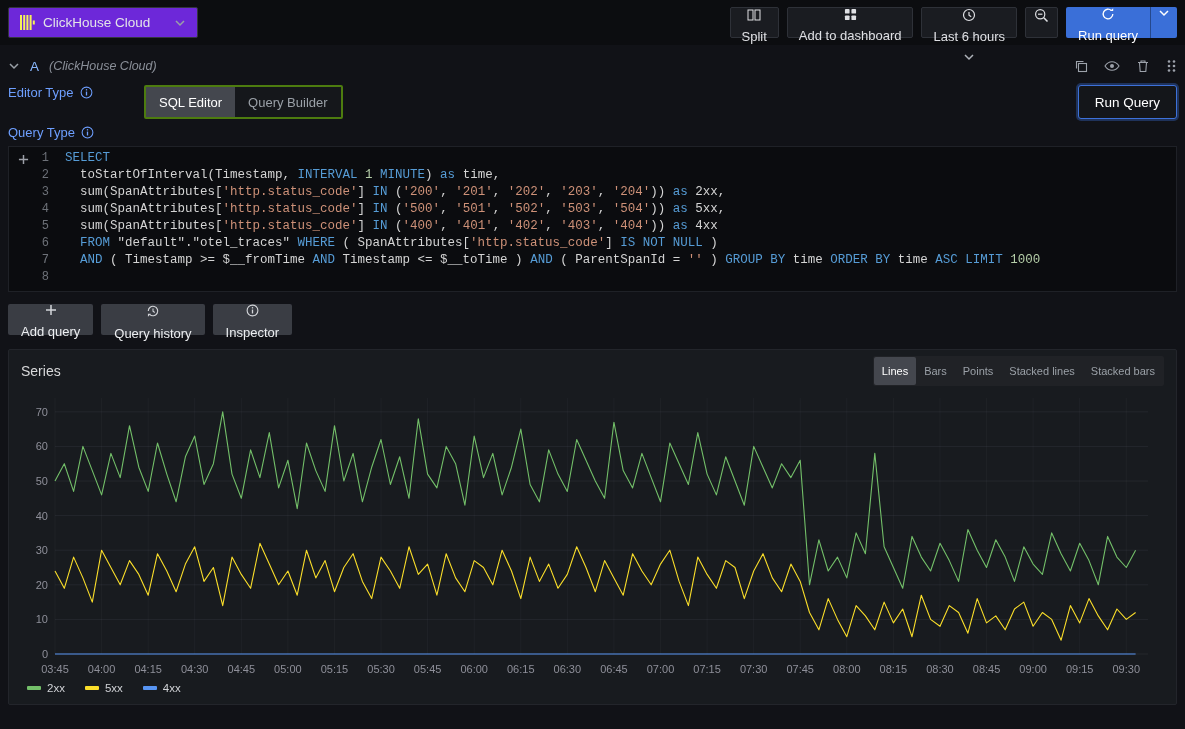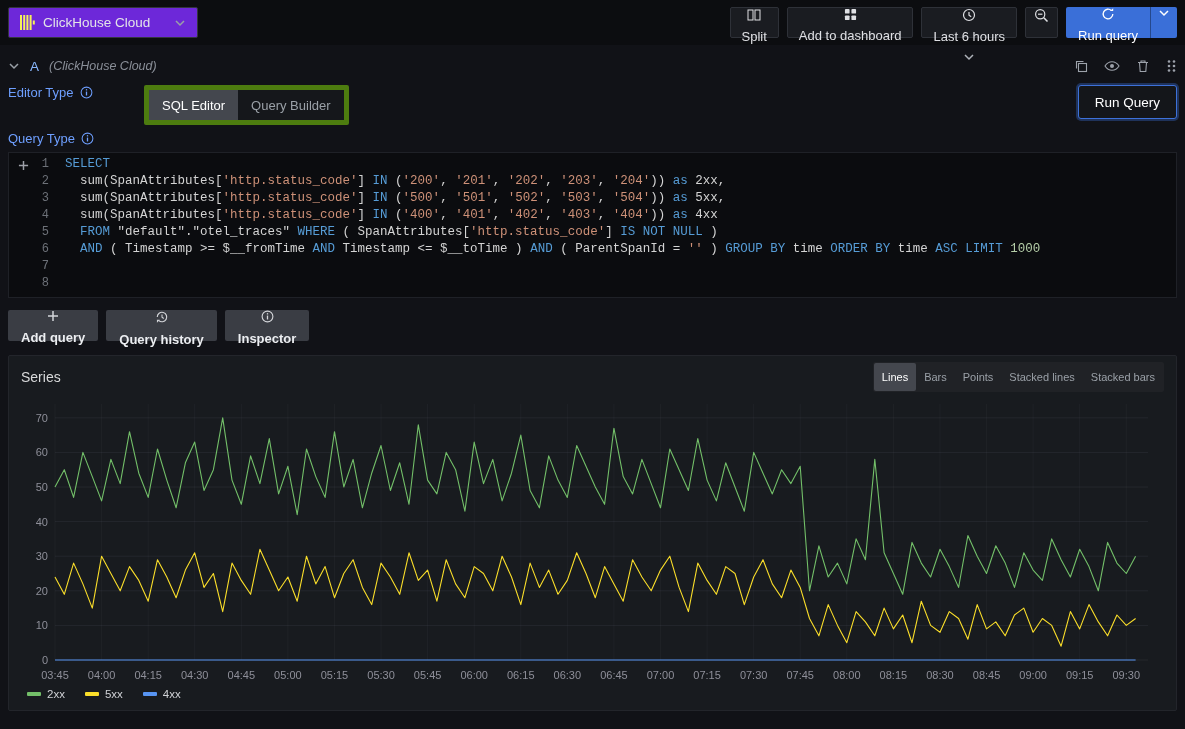--- a/index.html
+++ b/index.html
@@ -49,21 +49,21 @@
   .q-hint { font-style:italic; font-size:12.5px; color:#8a8f98; }
   .q-header-icons { margin-left:auto; display:flex; gap:16px; color:#9da2ab; align-items:center; }
   .q-header-icons > span { cursor:pointer; }
 
   .form-row { display:flex; align-items:flex-start; margin-top:6px; }
   .form-label {
     width:136px; color:#6e9fff; font-size:13px; font-weight:500;
     display:flex; align-items:center; gap:6px;
   }
   .seg-group {
-    display:inline-flex; background:#15171b; border:5px solid #4d7c0f;
+    display:inline-flex; background:#15171b; border:2px solid #4d7c0f;
     border-radius:2px; overflow:hidden;
   }
   .radio-opt {
     height:30px; padding:0 13px; background:transparent; border:none;
     color:#9aa0a7; font-size:13px; font-weight:500;
   }
   .radio-opt.selected { background:#44474e; color:#ffffff; }
   .run-query-btn {
     margin-left:auto; height:34px; padding:0 16px;
     background:#14161a; color:#fff; font-size:13.5px; font-weight:500;
@@ -88,21 +88,21 @@
   }
   .tok-kw  { color:#569cd6; }
   .tok-str { color:#ce9178; }
   .tok-num { color:#b5cea8; }
   .tok-id  { color:#d4d4d4; }
 
   .footer-row { margin-top:12px; display:flex; gap:8px; }
   .ftr-btn {
     display:flex; align-items:center; gap:8px; height:31px; padding:0 13px;
     background:#3a3d44; color:#eceef1; border:none; border-radius:2px;
-    font-size:13px; font-weight:700;
+    font-size:13px; font-weight:400;
   }
   .ftr-btn .ic { color:#d4d6da; }
 
   
   .panel {
     margin:8px 8px 8px; background:#181b1f; border:1px solid #23252b;
     border-radius:2px; padding:10px 12px 4px;
   }
   .panel-header { display:flex; align-items:center; height:22px; }
   .panel-title { font-size:14px; font-weight:500; color:#d8d9da; }
@@ -289,20 +289,21 @@
         <div class="ln">2</div>
         <div class="ln">3</div>
         <div class="ln">4</div>
         <div class="ln">5</div>
         <div class="ln">6</div>
         <div class="ln">7</div>
         <div class="ln">8</div>
       </div>
     <div class="code-area" id="sql-code">
         <div class="code-line"><span class="tok-kw">SELECT</span></div>
+        <div class="code-line"><span class="tok-id">  toStartOfInterval(Timestamp, </span><span class="tok-kw">INTERVAL</span><span class="tok-num"> 1</span><span class="tok-kw"> MINUTE</span><span class="tok-id">) </span><span class="tok-kw">as</span><span class="tok-id"> time,</span></div>
         <div class="code-line"><span class="tok-id">  sum(SpanAttributes[</span><span class="tok-str">'http.status_code'</span><span class="tok-id">] </span><span class="tok-kw">IN</span><span class="tok-id"> (</span><span class="tok-str">'200'</span><span class="tok-id">, </span><span class="tok-str">'201'</span><span class="tok-id">, </span><span class="tok-str">'202'</span><span class="tok-id">, </span><span class="tok-str">'203'</span><span class="tok-id">, </span><span class="tok-str">'204'</span><span class="tok-id">)) </span><span class="tok-kw">as</span><span class="tok-id"> 2xx,</span></div>
         <div class="code-line"><span class="tok-id">  sum(SpanAttributes[</span><span class="tok-str">'http.status_code'</span><span class="tok-id">] </span><span class="tok-kw">IN</span><span class="tok-id"> (</span><span class="tok-str">'500'</span><span class="tok-id">, </span><span class="tok-str">'501'</span><span class="tok-id">, </span><span class="tok-str">'502'</span><span class="tok-id">, </span><span class="tok-str">'503'</span><span class="tok-id">, </span><span class="tok-str">'504'</span><span class="tok-id">)) </span><span class="tok-kw">as</span><span class="tok-id"> 5xx,</span></div>
         <div class="code-line"><span class="tok-id">  sum(SpanAttributes[</span><span class="tok-str">'http.status_code'</span><span class="tok-id">] </span><span class="tok-kw">IN</span><span class="tok-id"> (</span><span class="tok-str">'400'</span><span class="tok-id">, </span><span class="tok-str">'401'</span><span class="tok-id">, </span><span class="tok-str">'402'</span><span class="tok-id">, </span><span class="tok-str">'403'</span><span class="tok-id">, </span><span class="tok-str">'404'</span><span class="tok-id">)) </span><span class="tok-kw">as</span><span class="tok-id"> 4xx</span></div>
         <div class="code-line"><span class="tok-id">  </span><span class="tok-kw">FROM</span><span class="tok-id"> "default"."otel_traces" </span><span class="tok-kw">WHERE</span><span class="tok-id"> ( SpanAttributes[</span><span class="tok-str">'http.status_code'</span><span class="tok-id">] </span><span class="tok-kw">IS NOT NULL</span><span class="tok-id"> )</span></div>
         <div class="code-line"><span class="tok-id">  </span><span class="tok-kw">AND</span><span class="tok-id"> ( Timestamp &gt;= $__fromTime </span><span class="tok-kw">AND</span><span class="tok-id"> Timestamp &lt;= $__toTime ) </span><span class="tok-kw">AND</span><span class="tok-id"> ( ParentSpanId = </span><span class="tok-str">''</span><span class="tok-id"> ) </span><span class="tok-kw">GROUP BY</span><span class="tok-id"> time </span><span class="tok-kw">ORDER BY</span><span class="tok-id"> time </span><span class="tok-kw">ASC</span><span class="tok-id"> </span><span class="tok-kw">LIMIT</span><span class="tok-num"> 1000</span></div>
         <div class="code-line">&nbsp;</div>
       </div>
   </div>
 
   <div class="footer-row">

